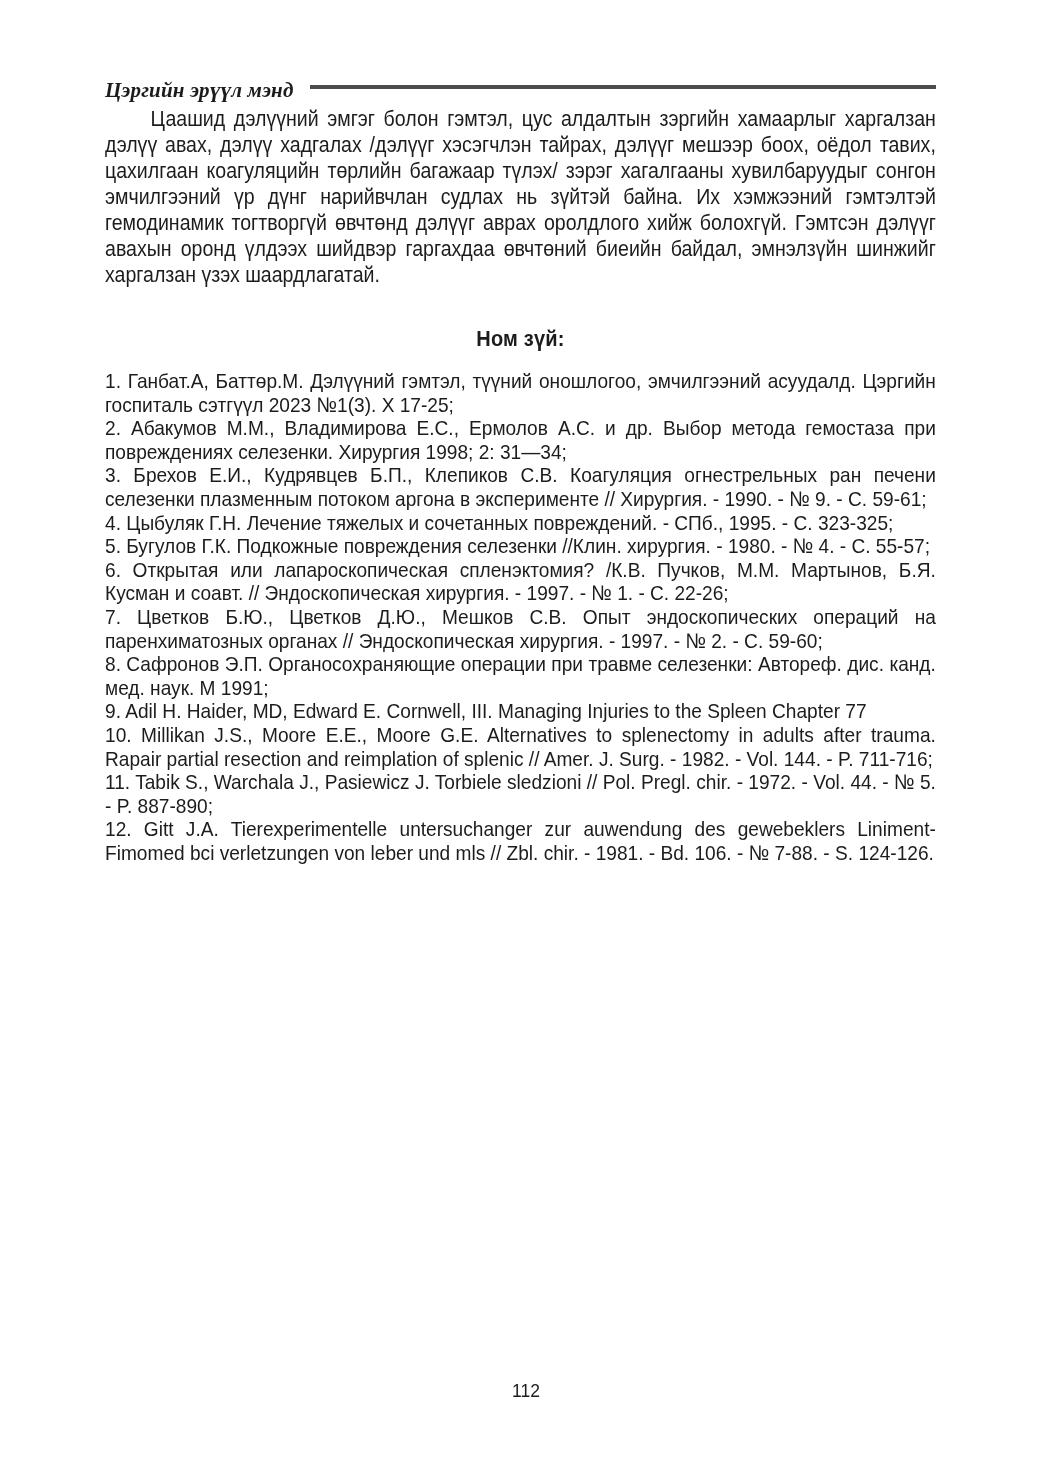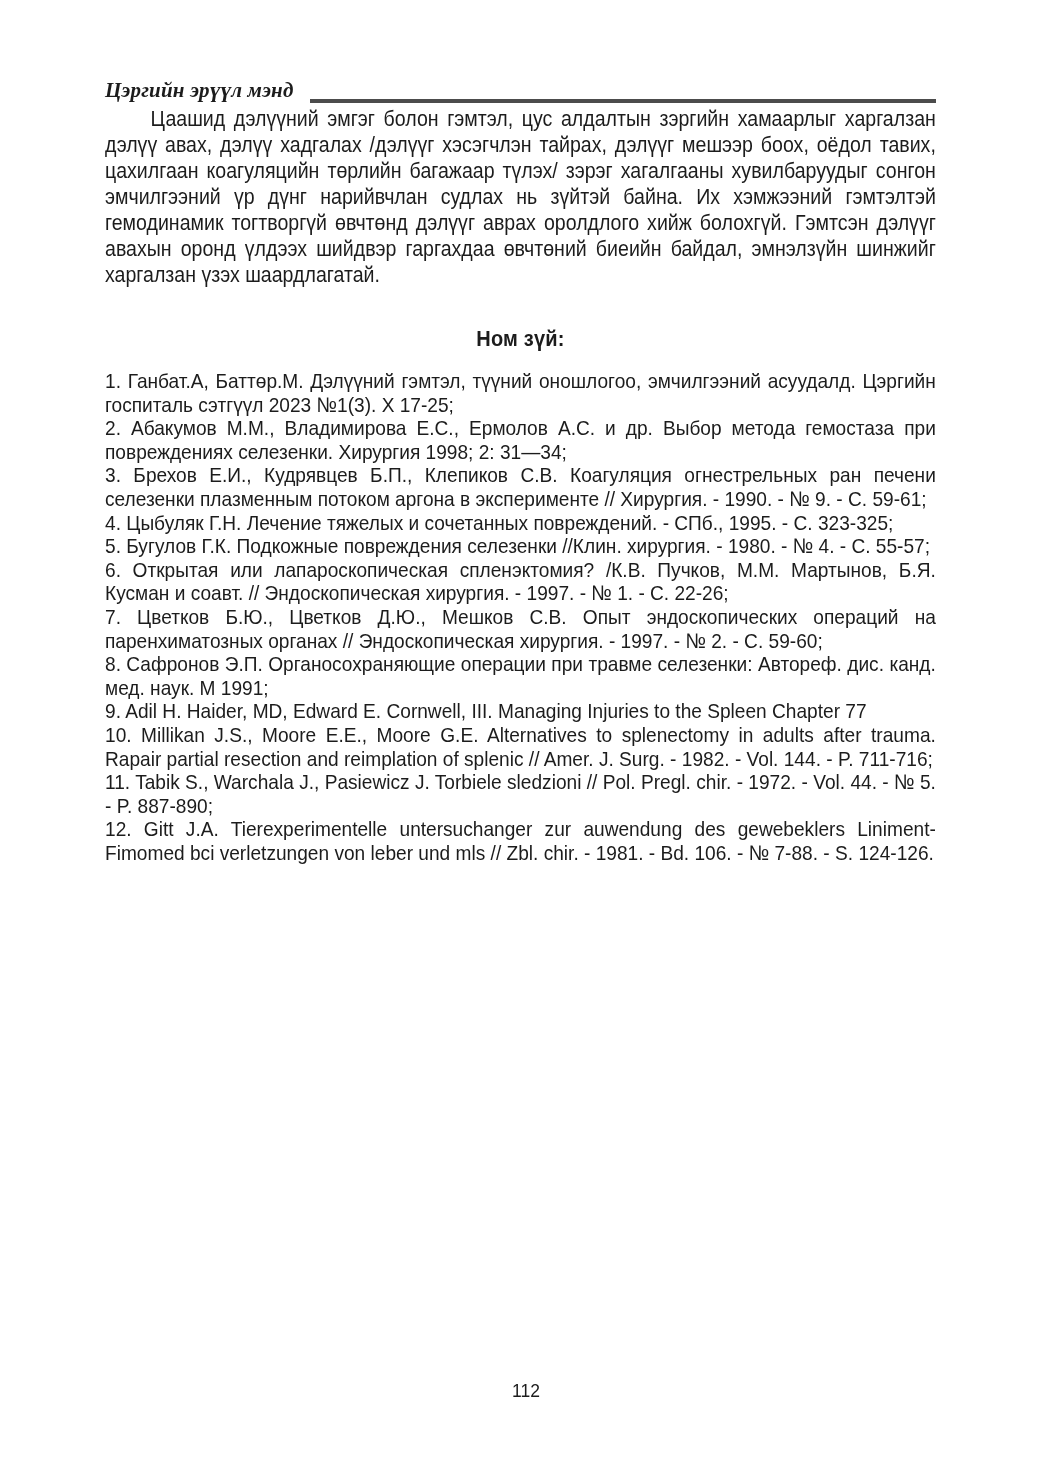--- a/index.html
+++ b/index.html
@@ -13,21 +13,21 @@
     font-family: "Liberation Sans", "DejaVu Sans", sans-serif;
     color: var(--text, #1c1c1c);
     overflow: hidden;
   }
   .running-header {
     position: absolute;
     top: 78px;
     left: 105px;
     width: 831px;
     display: flex;
-    align-items: flex-end;
+    align-items: flex-start;
   }
   .journal-title {
     font-family: "Liberation Serif", "DejaVu Serif", serif;
     font-style: italic;
     font-weight: bold;
     font-size: 21px;
     white-space: nowrap;
     letter-spacing: 0.2px;
   }
   .header-rule {

